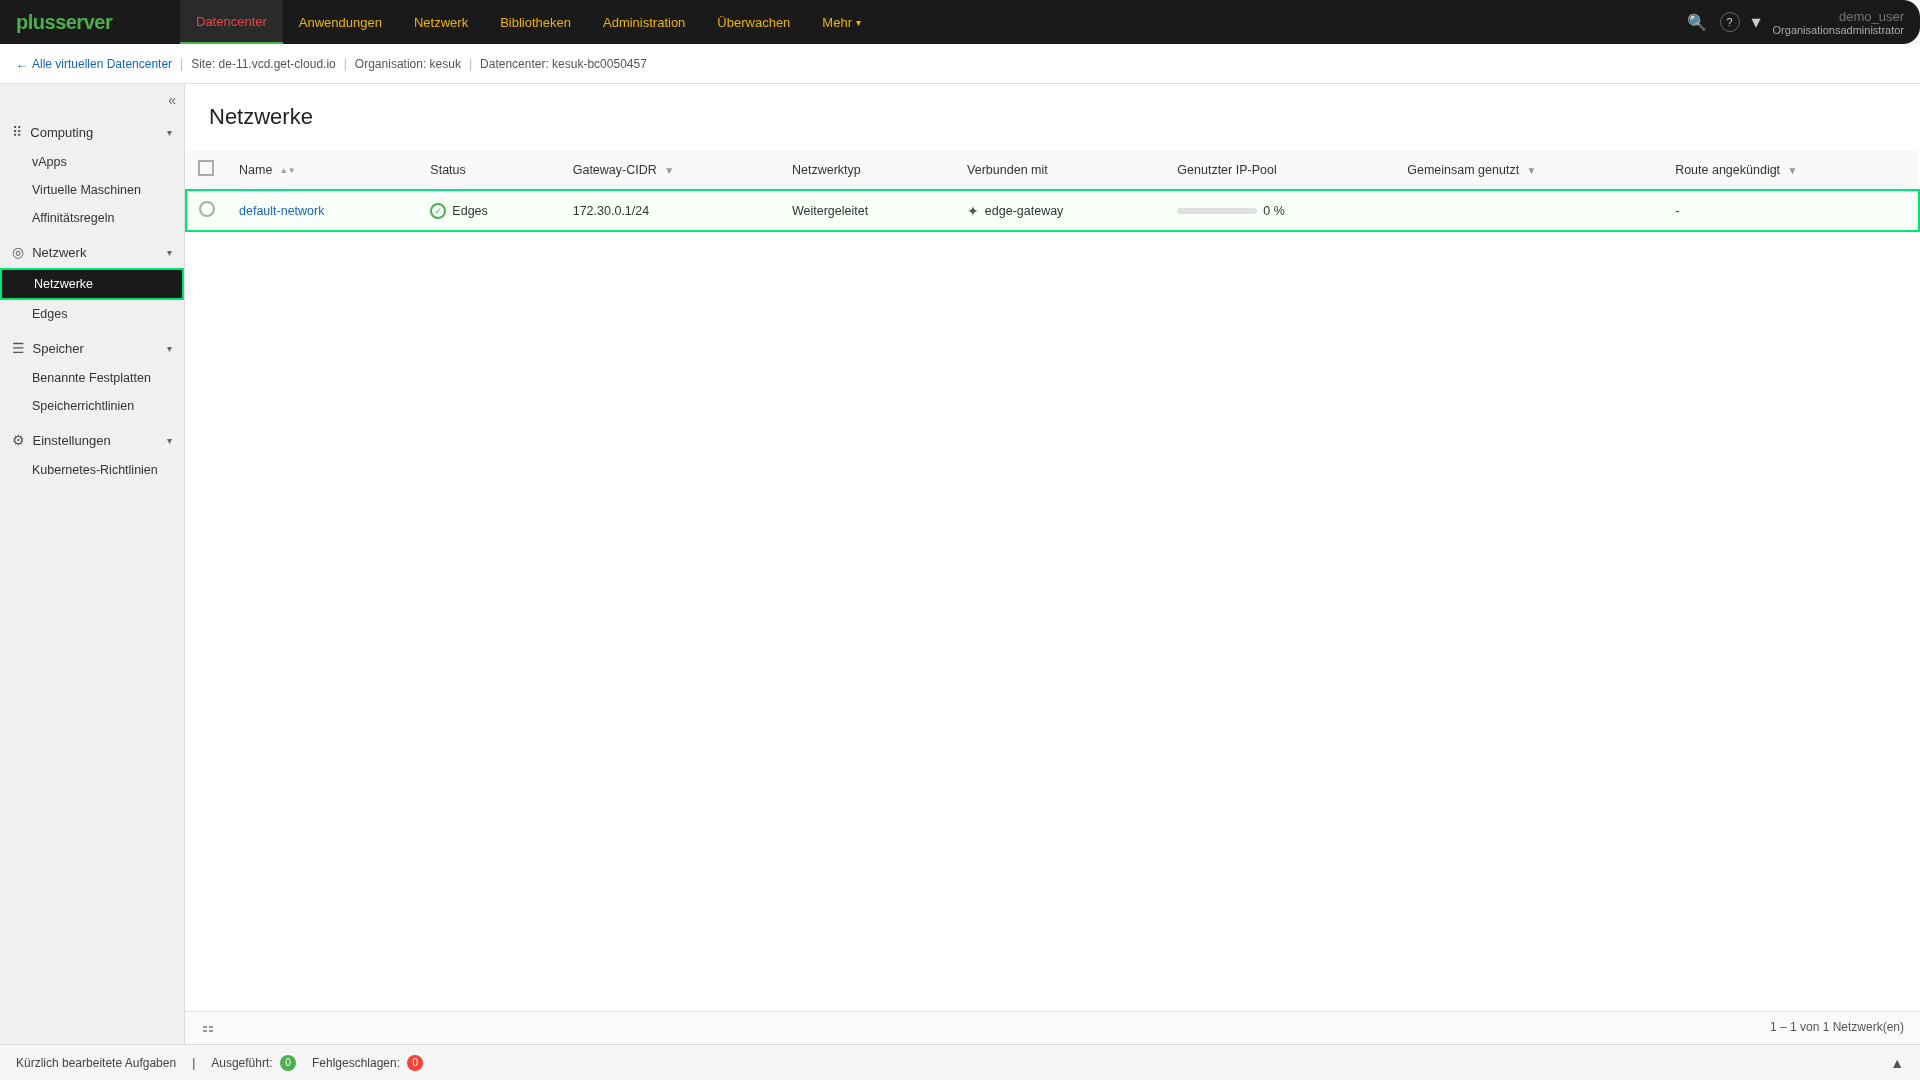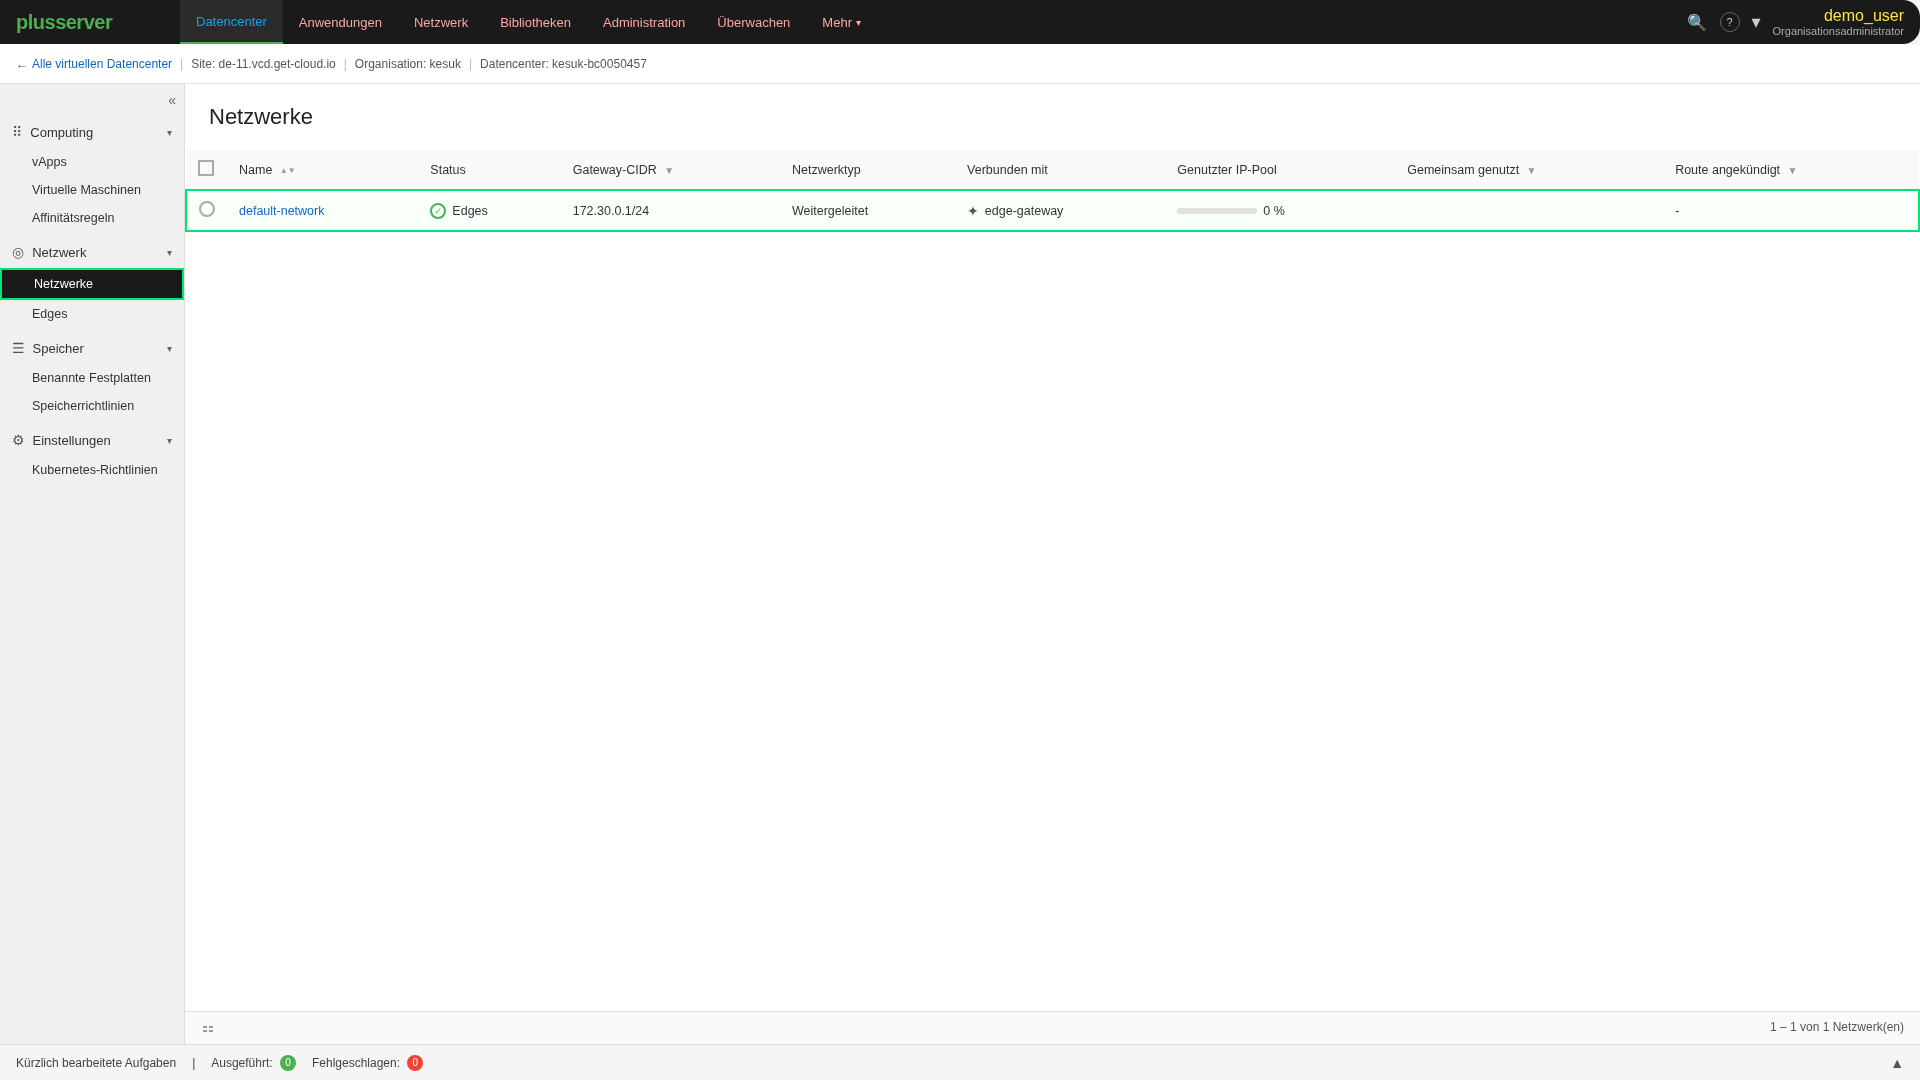--- a/index.html
+++ b/index.html
@@ -34,26 +34,26 @@
     .nav-items {
       display: flex;
       height: 100%;
       flex: 1;
     }
     .nav-item {
       height: 100%;
       display: flex;
       align-items: center;
       padding: 0 16px;
-      color: #fca5a5;
+      color: #eab308;
       cursor: pointer;
       font-size: 13px;
       white-space: nowrap;
     }
-    .nav-item.active { background: #2a2a2a; color: #0ea5e9; border-bottom: 2px solid #4caf50; }
+    .nav-item.active { background: #2a2a2a; color: #ef4444; border-bottom: 2px solid #4caf50; }
     .nav-item .chevron { margin-left: 4px; font-size: 10px; }
     .nav-right {
       display: flex;
       align-items: center;
       padding: 0 16px;
       gap: 12px;
       height: 100%;
     }
     .nav-icon {
       color: #ccc;
@@ -61,21 +61,21 @@
       font-size: 16px;
       display: flex;
       align-items: center;
     }
     .user-info {
       display: flex;
       flex-direction: column;
       align-items: flex-end;
       cursor: pointer;
     }
-    .user-name { color: #fde047; font-size: 16px; font-weight: 500; }
+    .user-name { color: #737373; font-size: 13px; font-weight: 500; }
     .user-role { color: #aaa; font-size: 11px; }
 
     
     .breadcrumb-bar {
       background: #fff;
       height: 40px;
       display: flex;
       align-items: center;
       padding: 0 16px;
       border-bottom: 1px solid #e0e0e0;

